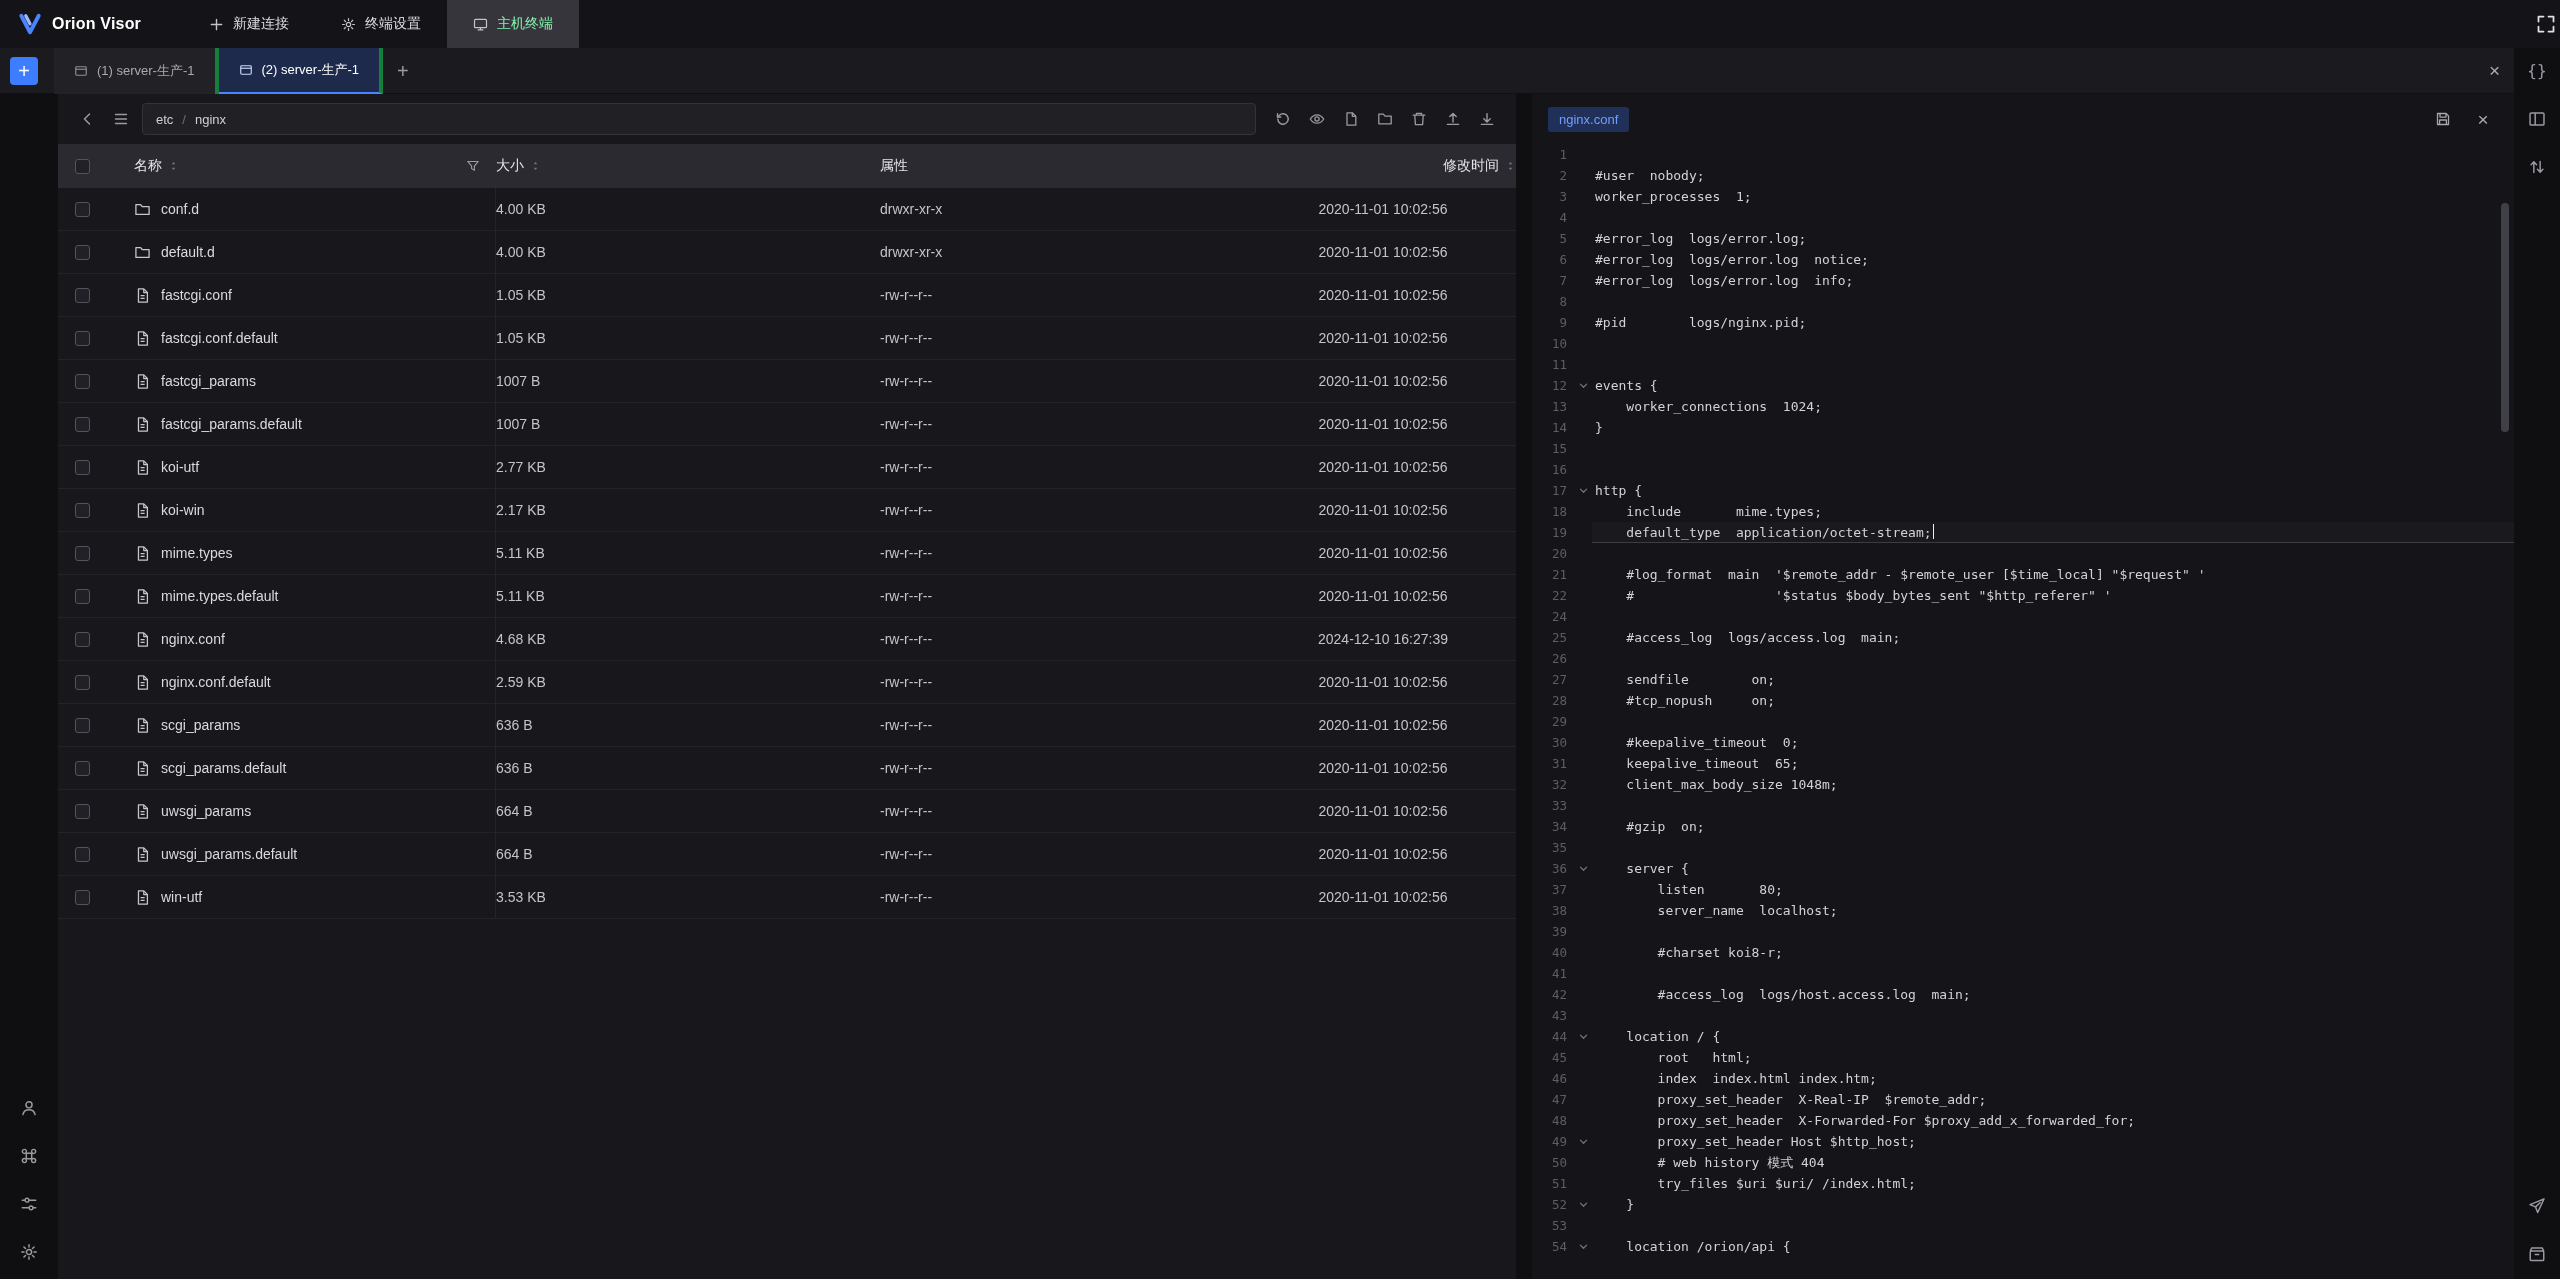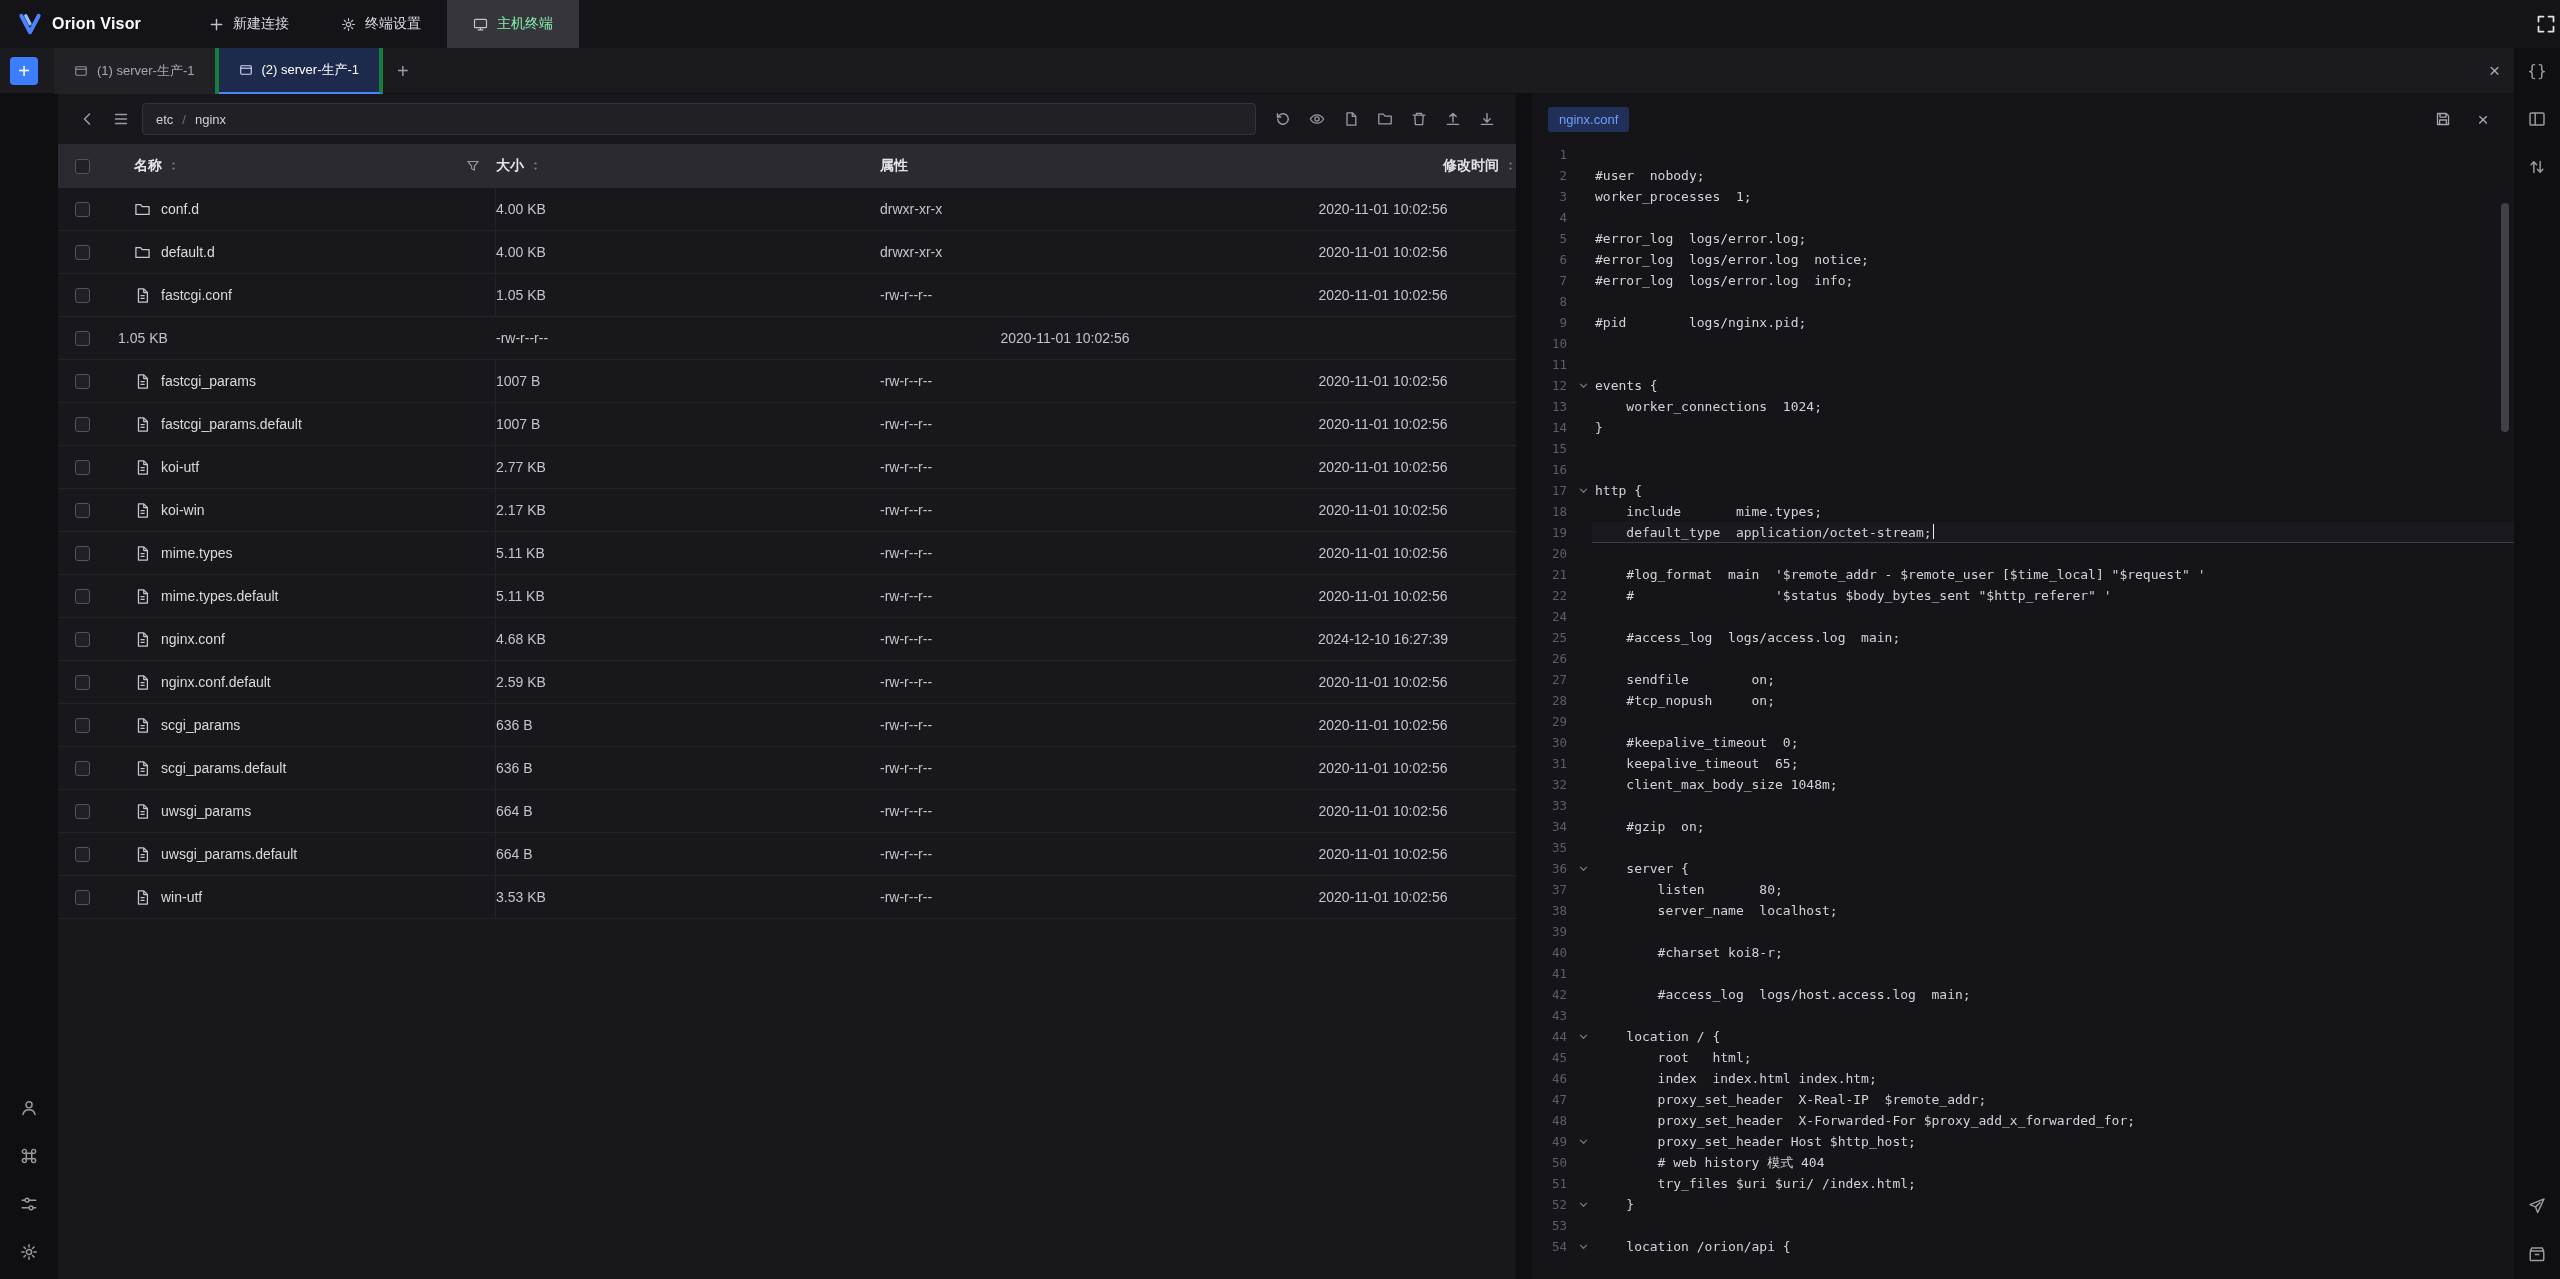--- a/index.html
+++ b/index.html
@@ -40,21 +40,21 @@
 
   
   .file-panel { width:1458px; background:#18181c; display:flex; flex-direction:column; }
   .fp-toolbar { height:50px; display:flex; align-items:center; padding:0 12px; flex:0 0 auto; }
   .icon-btn { width:34px; height:30px; display:grid; place-items:center; color:#9a9aa1; border-radius:4px; cursor:pointer; }
   .breadcrumb { flex:1; height:32px; background:#202025; border:1px solid #33333a; border-radius:4px; display:flex; align-items:center; gap:9px; padding:0 13px; margin:0 10px 0 4px; font-size:13px; }
   .crumb { color:#cfcfd5; cursor:pointer; }
   .crumb-sep { color:#6d6d75; }
 
   .fp-table { flex:1; display:flex; flex-direction:column; min-height:0; }
-  .thead { height:44px; background:#2a2a30; display:grid; grid-template-columns:60px 378px 384px 370px 1fr; align-items:center; font-size:14px; color:#e4e4e8; font-weight:bold; flex:0 0 auto; }
+  .thead { height:44px; background:#2a2a30; display:grid; grid-template-columns:60px 378px 384px 370px 1fr; align-items:center; font-size:14px; color:#e4e4e8; font-weight:normal; flex:0 0 auto; }
   .th { display:flex; align-items:center; gap:6px; }
   .th-check { padding-left:17px; }
   .th-name { padding-left:16px; }
   .sorter { width:11px; height:14px; color:#75757d; }
   .funnel { margin-left:auto; margin-right:16px; width:14px; height:14px; color:#9a9aa1; cursor:pointer; }
   .cb { width:15px; height:15px; border:1px solid #53535b; border-radius:3px; background:#202026; display:inline-block; cursor:pointer; }
   .tbody { overflow:hidden; }
   .tr { height:43px; display:grid; grid-template-columns:60px 378px 384px 370px 1fr; align-items:stretch; border-bottom:1px solid #222227; font-size:14px; color:#c3c3ca; }
   .td { display:flex; align-items:center; }
   .td-check { padding-left:17px; }
@@ -343,20 +343,30 @@
     </div>
     <div class="td">1.05 KB</div>
     <div class="td">-rw-r--r--</div>
     <div class="td td-time">2020-11-01 10:02:56</div>
   </div>
 
   <div class="tr">
     <div class="td td-check">
                 <span class="cb"></span>
               </div>
+    <div class="td td-name">
+
+      <span class="ic">
+                  <svg viewBox="0 0 16 16" fill="none" stroke="currentColor" stroke-width="1.2" stroke-linejoin="round">
+                    <path d="M4.2 1.8h5l3.4 3.4v9H4.2z"></path>
+                    <path d="M9.2 1.8v3.4h3.4M6.2 8.2h3.8M6.2 10.7h3.8"></path>
+                  </svg>
+                </span>
+      <span>fastcgi.conf.default</span>
+    </div>
     <div class="td">1.05 KB</div>
     <div class="td">-rw-r--r--</div>
     <div class="td td-time">2020-11-01 10:02:56</div>
   </div>
 
   <div class="tr">
     <div class="td td-check">
                 <span class="cb"></span>
               </div>
     <div class="td td-name">

